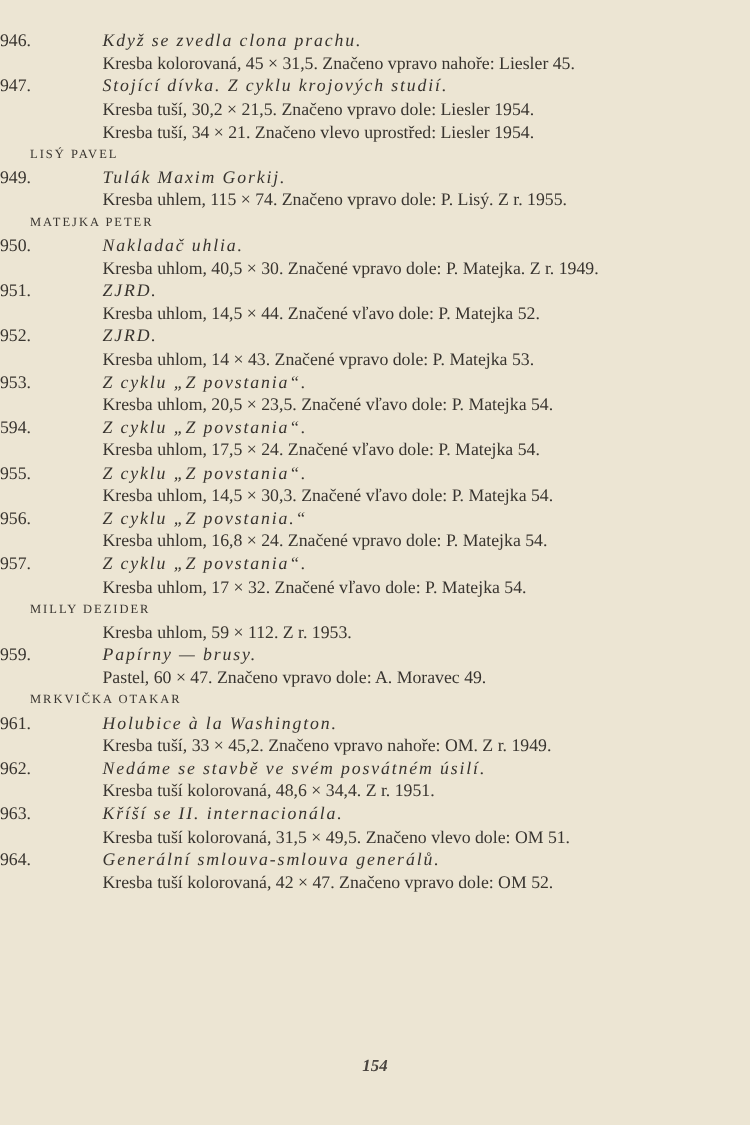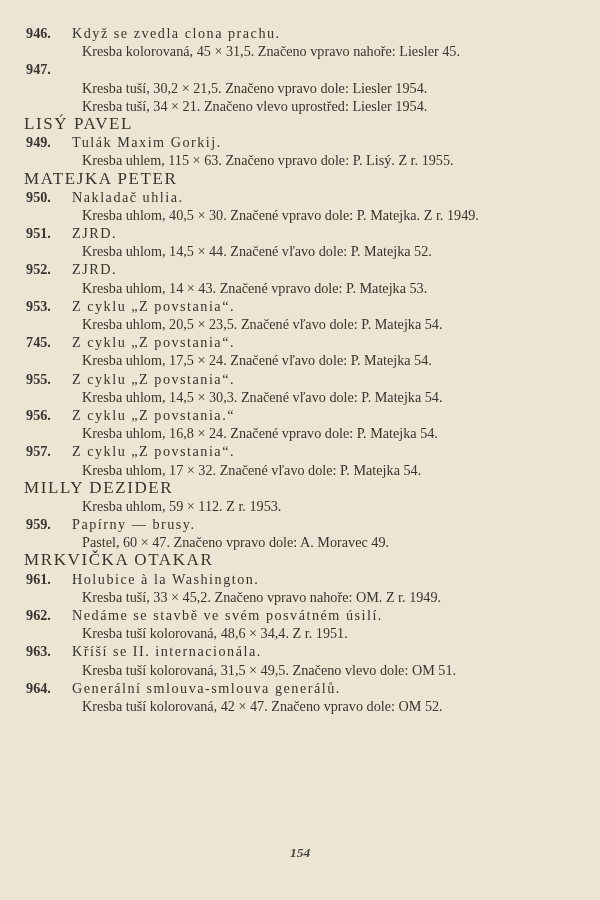--- a/index.html
+++ b/index.html
@@ -5,57 +5,58 @@
   html, body { margin: 0; padding: 0; }
   body {
     width: 600px; height: 900px; overflow: hidden;
     background: #ece5d3;
     color: #38342f;
     font-family: "Liberation Serif", "DejaVu Serif", serif;
     position: relative;
   }
   .page { position: absolute; left: 0; top: 24px; width: 600px; }
   .line { position: relative; height: 18.2px; line-height: 18.2px; font-size: 14.2px; white-space: nowrap; }
-  .author { padding-left: 24px; letter-spacing: 1.6px; font-size: 17px; }
-  .num { position: absolute; left: 0; width: 77px; text-align: center; font-weight: bold; }
-  .title { position: absolute; left: 72px; letter-spacing: 1.5px; }
+  .author { padding-left: 24px; letter-spacing: 1.6px; font-size: 10px; }
+  .num { position: absolute; left: 0; width: 77px; text-align: left; }
+  .title { position: absolute; left: 82px; letter-spacing: 1.5px; font-style: italic; }
   .desc { position: absolute; left: 82px; }
   .pagenum {
     position: absolute; left: 0; width: 600px; top: 845px;
     text-align: center; font-style: italic; font-size: 13.5px;
     font-weight: bold; color: #4a4540;
   }
 </style>
 </head>
 <body>
 
 <div class="page" id="page">
     <div class="line">
       <span class="num">946.</span>
       <span class="title">Když se zvedla clona prachu.</span>
     </div>
     <div class="line">
       <span class="desc">Kresba kolorovaná, 45 × 31,5. Značeno vpravo nahoře: Liesler 45.</span>
     </div>
     <div class="line">
       <span class="num">947.</span>
+      <span class="title">Stojící dívka. Z cyklu krojových studií.</span>
     </div>
     <div class="line">
       <span class="desc">Kresba tuší, 30,2 × 21,5. Značeno vpravo dole: Liesler 1954.</span>
     </div>
     <div class="line">
       <span class="desc">Kresba tuší, 34 × 21. Značeno vlevo uprostřed: Liesler 1954.</span>
     </div>
     <div class="line author">LISÝ PAVEL</div>
     <div class="line">
       <span class="num">949.</span>
       <span class="title">Tulák Maxim Gorkij.</span>
     </div>
     <div class="line">
-      <span class="desc">Kresba uhlem, 115 × 63. Značeno vpravo dole: P. Lisý. Z r. 1955.</span>
+      <span class="desc">Kresba uhlem, 115 × 74. Značeno vpravo dole: P. Lisý. Z r. 1955.</span>
     </div>
     <div class="line author">MATEJKA PETER</div>
     <div class="line">
       <span class="num">950.</span>
       <span class="title">Nakladač uhlia.</span>
     </div>
     <div class="line">
       <span class="desc">Kresba uhlom, 40,5 × 30. Značené vpravo dole: P. Matejka. Z r. 1949.</span>
     </div>
     <div class="line">
@@ -73,21 +74,21 @@
       <span class="desc">Kresba uhlom, 14 × 43. Značené vpravo dole: P. Matejka 53.</span>
     </div>
     <div class="line">
       <span class="num">953.</span>
       <span class="title">Z cyklu „Z povstania“.</span>
     </div>
     <div class="line">
       <span class="desc">Kresba uhlom, 20,5 × 23,5. Značené vľavo dole: P. Matejka 54.</span>
     </div>
     <div class="line">
-      <span class="num">745.</span>
+      <span class="num">594.</span>
       <span class="title">Z cyklu „Z povstania“.</span>
     </div>
     <div class="line">
       <span class="desc">Kresba uhlom, 17,5 × 24. Značené vľavo dole: P. Matejka 54.</span>
     </div>
     <div class="line">
       <span class="num">955.</span>
       <span class="title">Z cyklu „Z povstania“.</span>
     </div>
     <div class="line">

